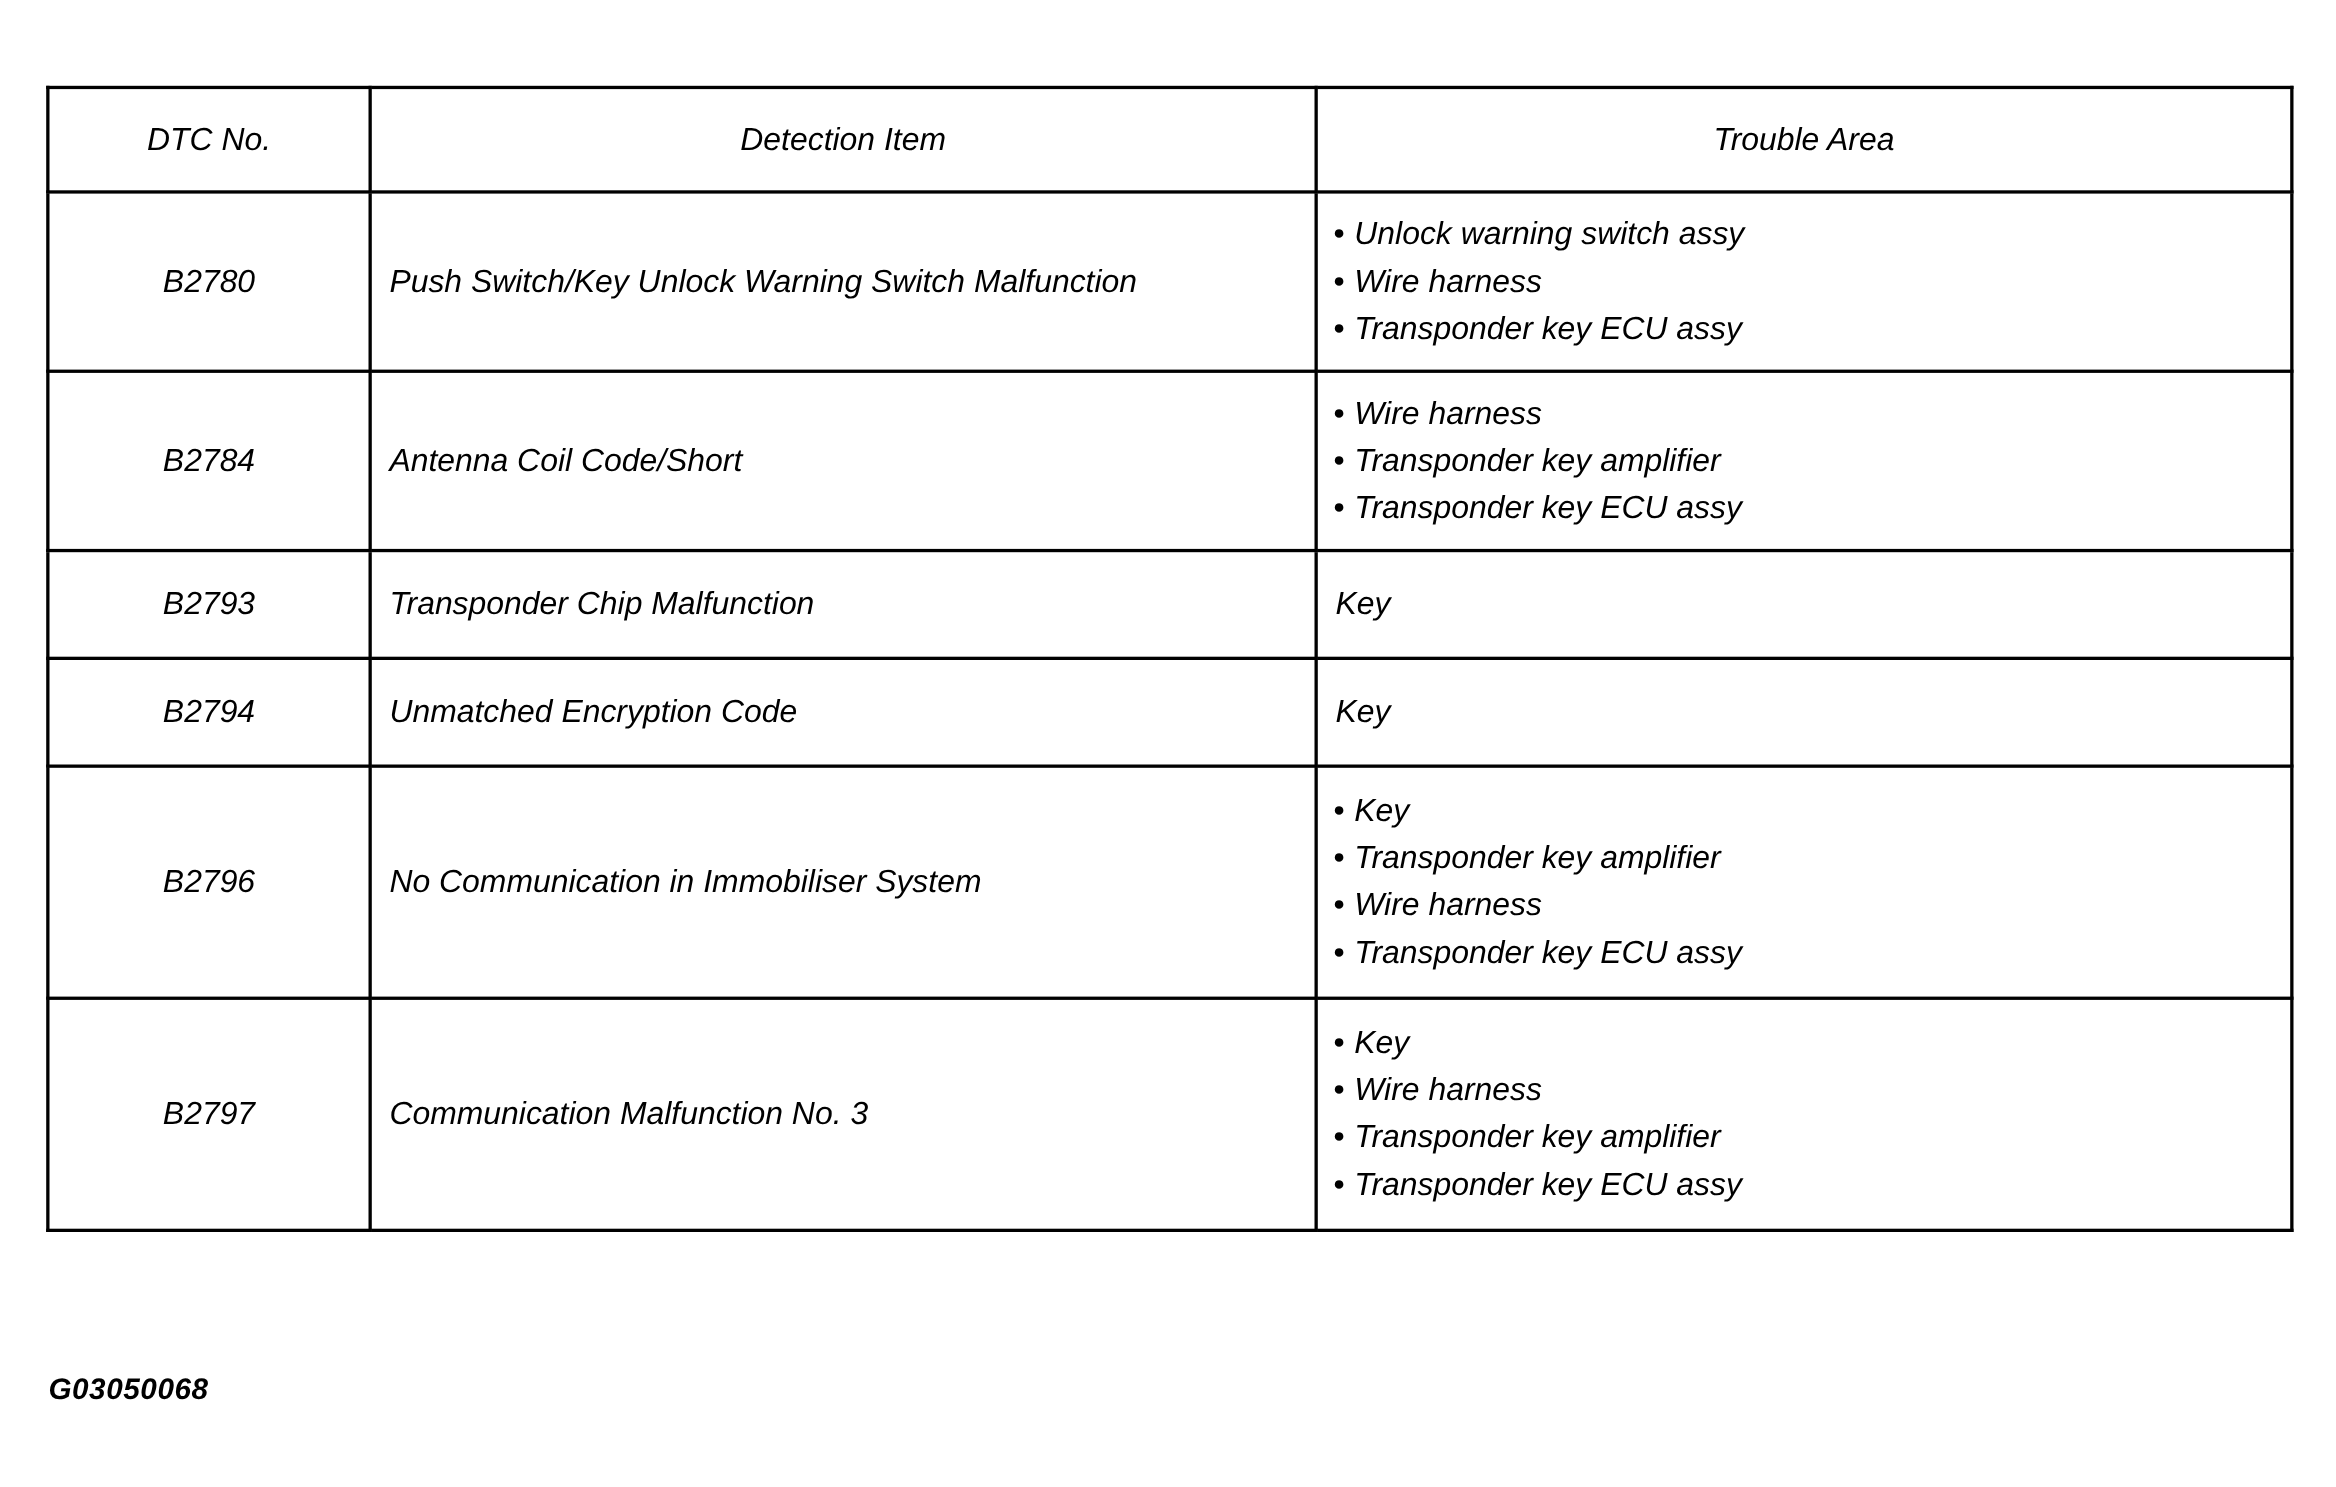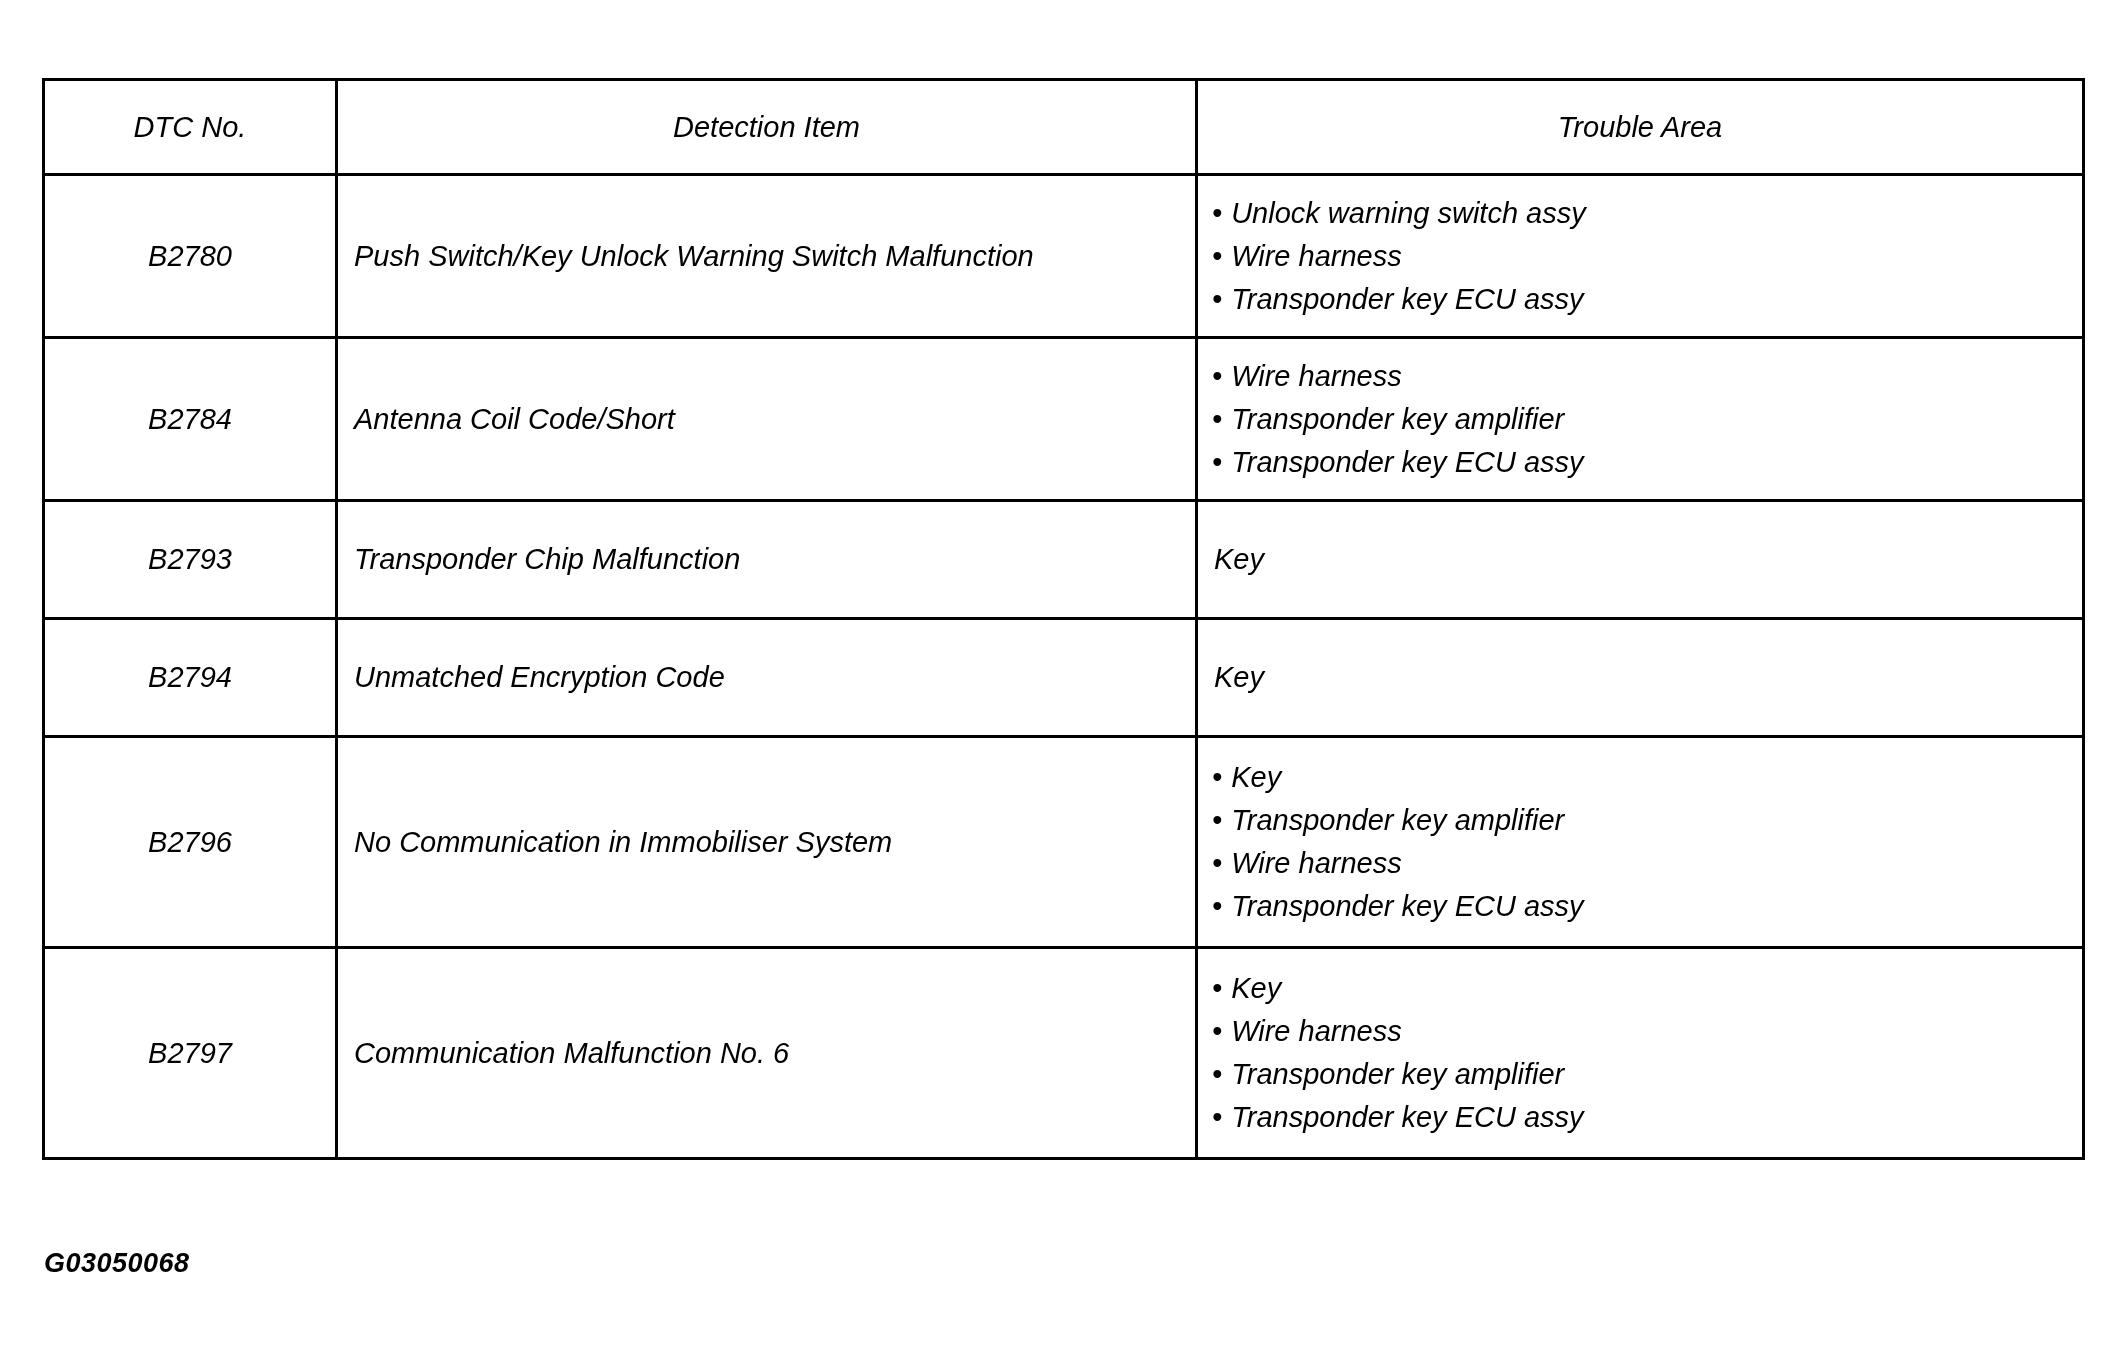--- a/index.html
+++ b/index.html
@@ -36,21 +36,21 @@
   col.col-item { width: 860px; }
   col.col-trouble { width: 887px; }
 
   th.hdr {
     height: 92px;
     text-align: center;
     padding: 0 10px;
   }
   td.dtc {
     text-align: center;
-    padding: 10px 10px;
+    padding: 0 10px;
   }
   td.item {
     text-align: left;
     padding: 0 10px 0 16px;
   }
   td.trouble {
     text-align: left;
     padding: 10px 10px 10px 14px;
   }
   td.trouble.plain {
@@ -136,21 +136,21 @@
         <td class="trouble">
           <div class="bullet-line">Key</div>
           <div class="bullet-line">Transponder key amplifier</div>
           <div class="bullet-line">Wire harness</div>
           <div class="bullet-line">Transponder key ECU assy</div>
         </td>
       </tr>
 
       <tr class="row-tall">
         <td class="dtc">B2797</td>
-        <td class="item">Communication Malfunction No. 6</td>
+        <td class="item">Communication Malfunction No. 3</td>
         <td class="trouble">
           <div class="bullet-line">Key</div>
           <div class="bullet-line">Wire harness</div>
           <div class="bullet-line">Transponder key amplifier</div>
           <div class="bullet-line">Transponder key ECU assy</div>
         </td>
       </tr>
 
 
     </tbody>

